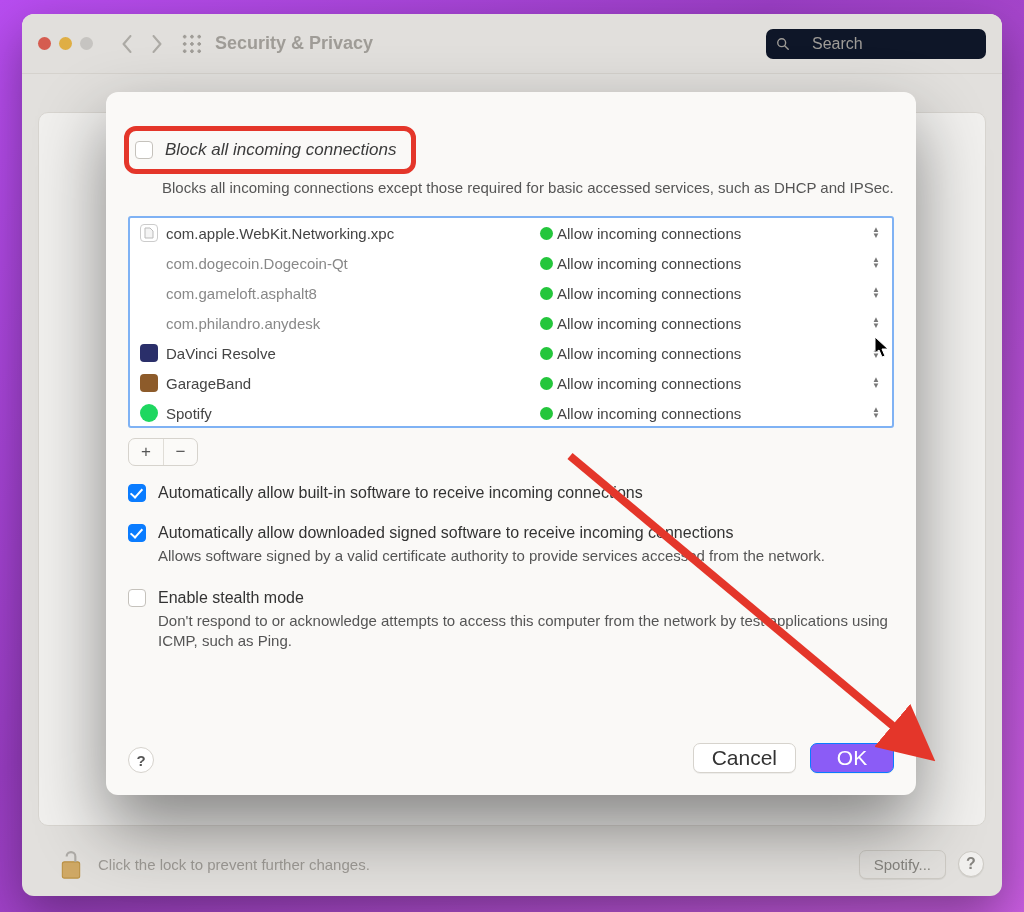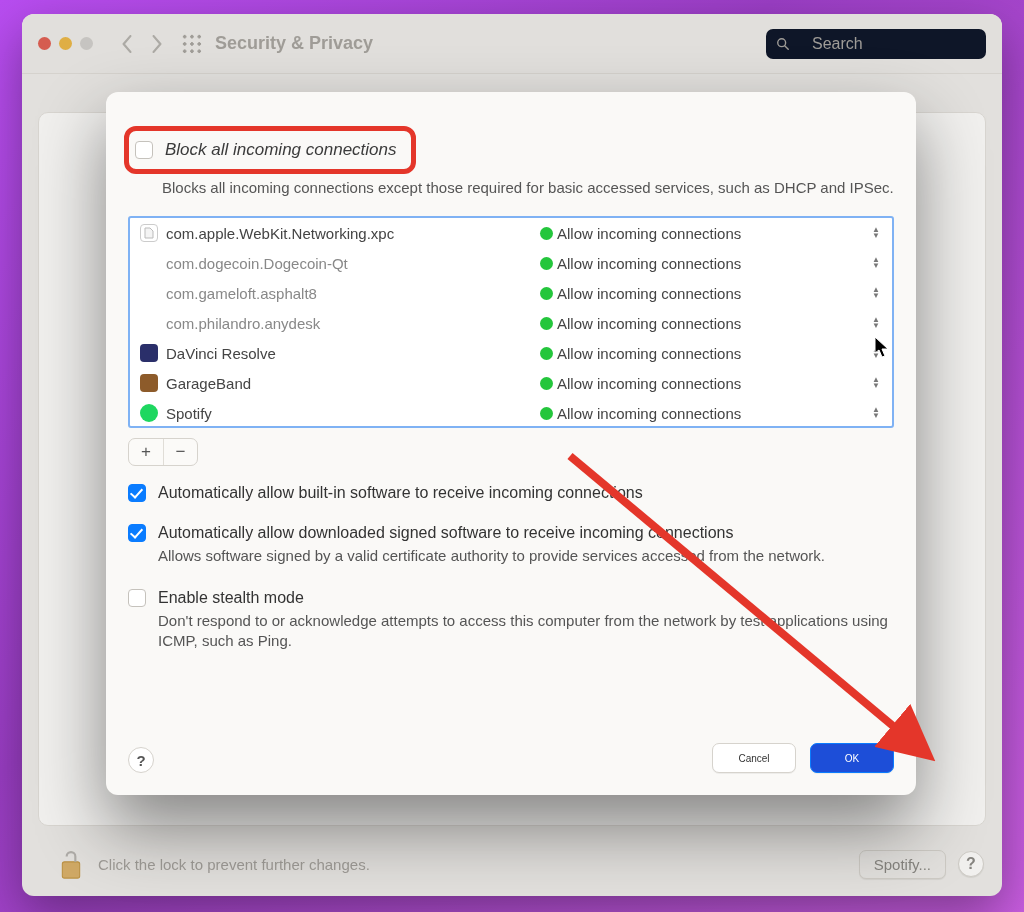--- a/index.html
+++ b/index.html
@@ -210,27 +210,27 @@
 
   .sheet-buttons {
     position: absolute; right: 0; bottom: 0;
     display: flex; gap: 14px; align-items: center;
   }
   .btn {
     min-width: 84px; height: 30px;
     border-radius: 7px;
     border: 1px solid #d6d3cd;
     background: #fff;
-    font-size: 10px;
+    font-size: 21px;
     color: #333;
     padding: 0 18px;
     box-shadow: 0 1px 0 rgba(0,0,0,.05);
   }
   .btn-primary {
-    background: #1d4ed8;
+    background: #8b5cf6;
     border-color: #0a7cff;
     color: #fff;
     font-weight: 500;
   }
   .help-circle2 {
     position: absolute; left: 0; bottom: 0;
     width: 26px; height: 26px; border-radius: 50%;
     border: 1px solid #d6d3cd;
     background: #fff;
     color: #555;

